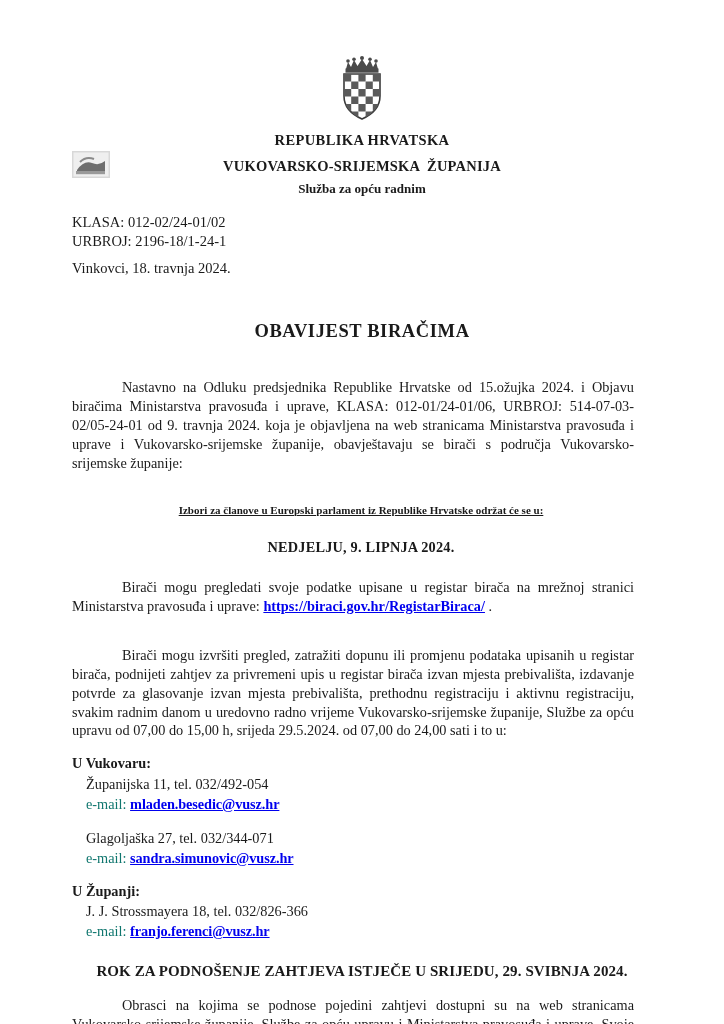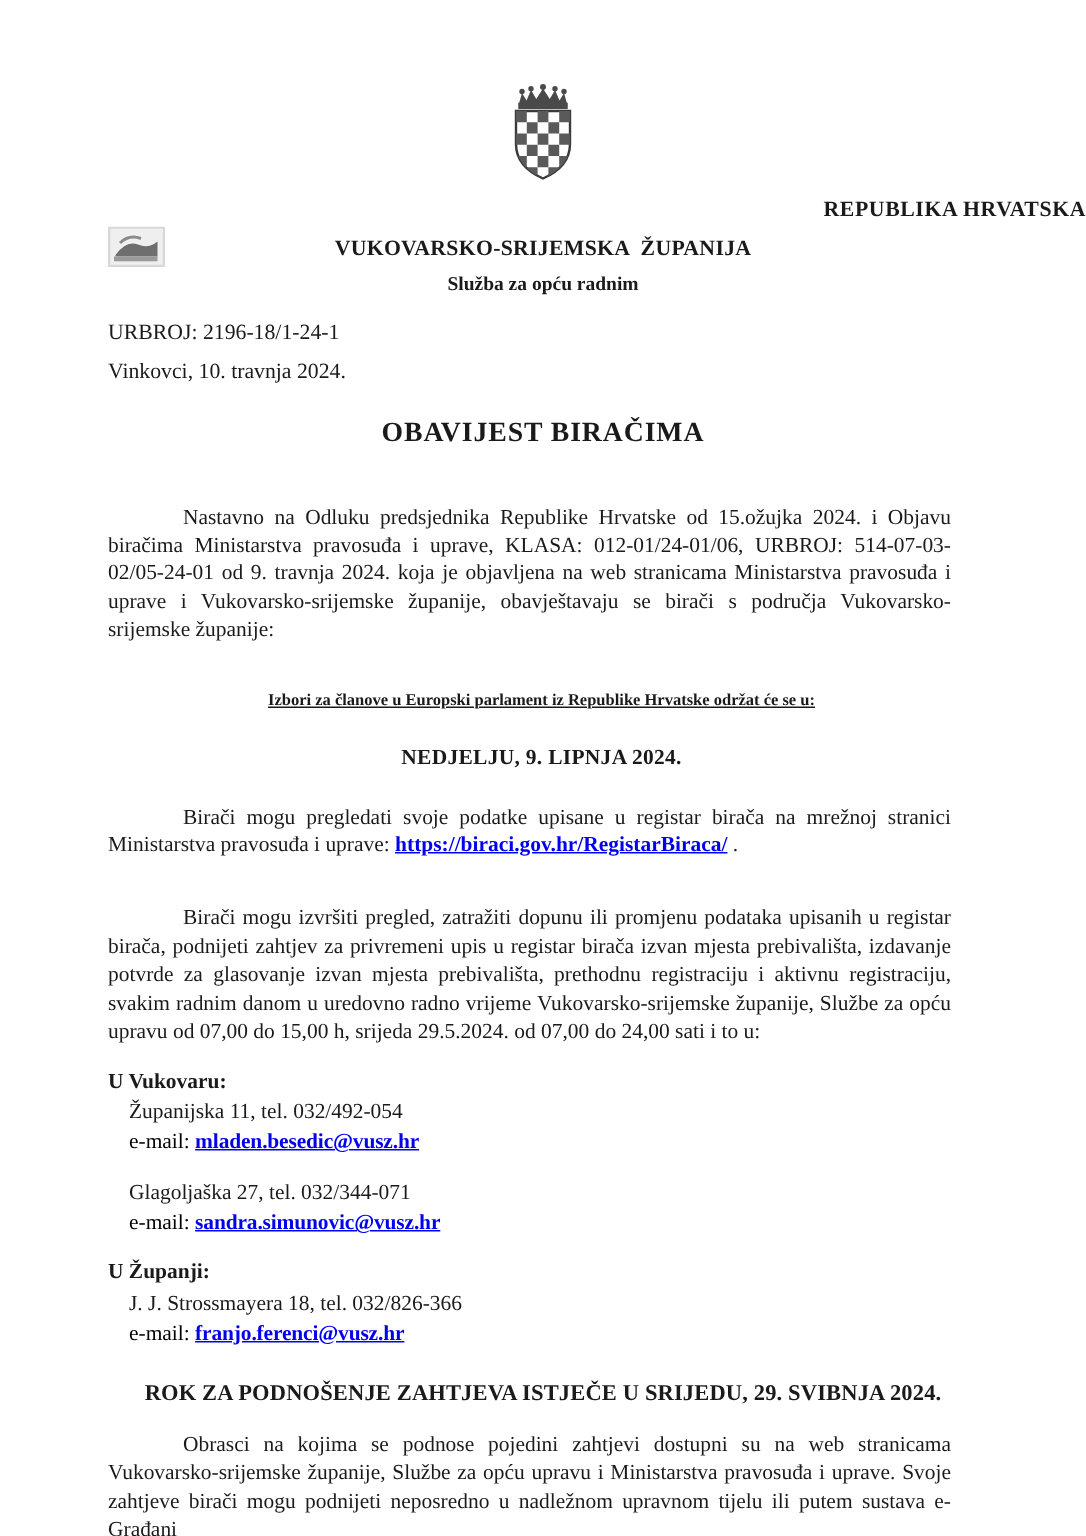--- a/index.html
+++ b/index.html
@@ -35,21 +35,21 @@
     margin: 0 auto;
     width: 56px;
     height: 66px;
   }
 
   .republic-line {
     margin-top: 10px;
     font-weight: bold;
     font-size: 14.5px;
     letter-spacing: 0.4px;
-    text-align: right;
+    text-align: center;
   }
 
   .county-row {
     position: relative;
     margin-top: 8px;
     text-align: center;
     height: 21px;
   }
   .county-emblem {
     position: absolute;
@@ -79,21 +79,21 @@
     text-align: left;
     font-size: 14.5px;
     line-height: 1.33;
   }
   .refblock .date {
     margin-top: 7px;
   }
 
   
   .doc-title {
-    margin-top: 20px;
+    margin-top: 43px;
     text-align: center;
     font-weight: bold;
     font-size: 18.5px;
     letter-spacing: 0.6px;
   }
 
   
   .body-wrap {
     margin-top: 36px;
     padding: 0 74px 0 72px;
@@ -153,21 +153,21 @@
     font-size: 14.3px;
     line-height: 1.4;
   }
   .contact-email-row {
     padding-left: 14px;
     font-size: 14.3px;
     line-height: 1.4;
     white-space: nowrap;
   }
   .email-label {
-    color: #000000;
+    color: #0f766e;
   }
   .email-addr {
     font-weight: bold;
     text-decoration: underline;
     letter-spacing: -0.1px;
   }
 
   
   .deadline {
     margin-top: 22px;
@@ -237,22 +237,23 @@
         <path d="M8 11 Q14 5 22 8" stroke="#8a8a8a" stroke-width="2" fill="none"></path>
         <rect x="4" y="20" width="29" height="3.2" fill="#9a9a9a"></rect>
       </svg>
       <span class="county-line">VUKOVARSKO-SRIJEMSKA  ŽUPANIJA</span>
     </div>
 
     <div class="department-line">Služba za opću radnim</div>
   </div>
 
   <div class="refblock">
+    <div>KLASA: 012-02/24-01/02</div>
     <div>URBROJ: 2196-18/1-24-1</div>
-    <div class="date">Vinkovci, 10. travnja 2024.</div>
+    <div class="date">Vinkovci, 18. travnja 2024.</div>
   </div>
 
   <div class="doc-title">OBAVIJEST BIRAČIMA</div>
 
   <div class="body-wrap">
 
     <p class="para"><span>Nastavno na Odluku predsjednika Republike Hrvatske od 15.ožujka 2024. i Objavu biračima Ministarstva pravosuđa i uprave, KLASA: 012-01/24-01/06, URBROJ: 514-07-03-02/05-24-01 od 9. travnja 2024. koja je objavljena na web stranicama Ministarstva pravosuđa i uprave i Vukovarsko-srijemske županije, obavještavaju se birači s područja Vukovarsko-srijemske županije:</span></p>
 
     <div class="spacer-16"></div>
 

